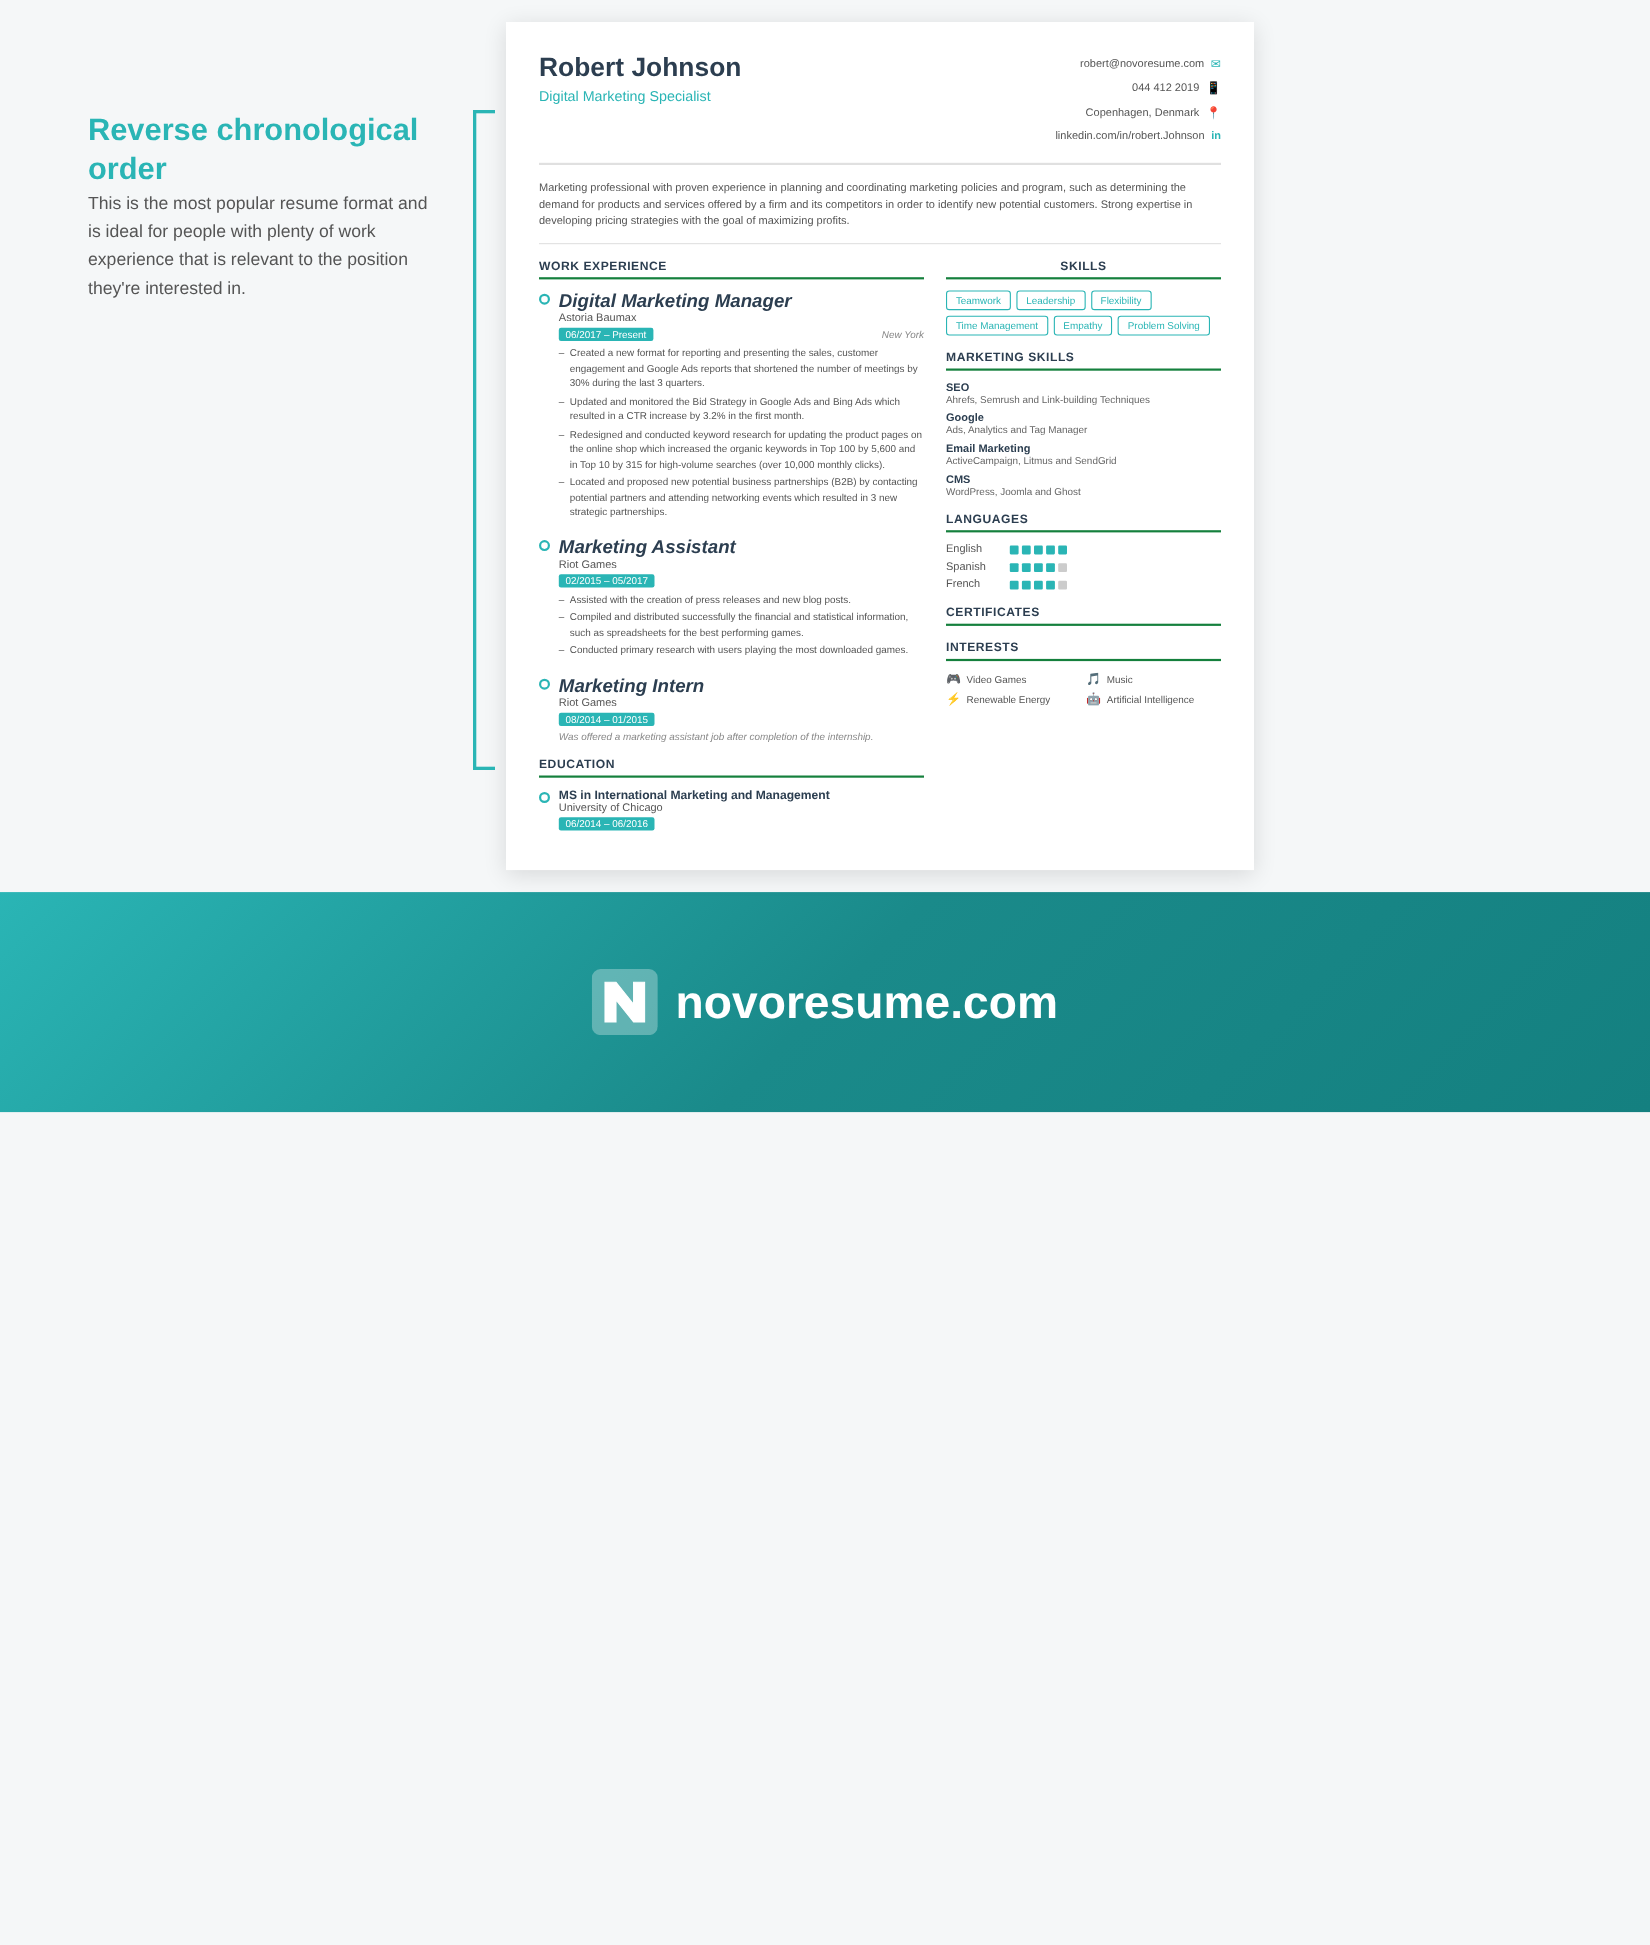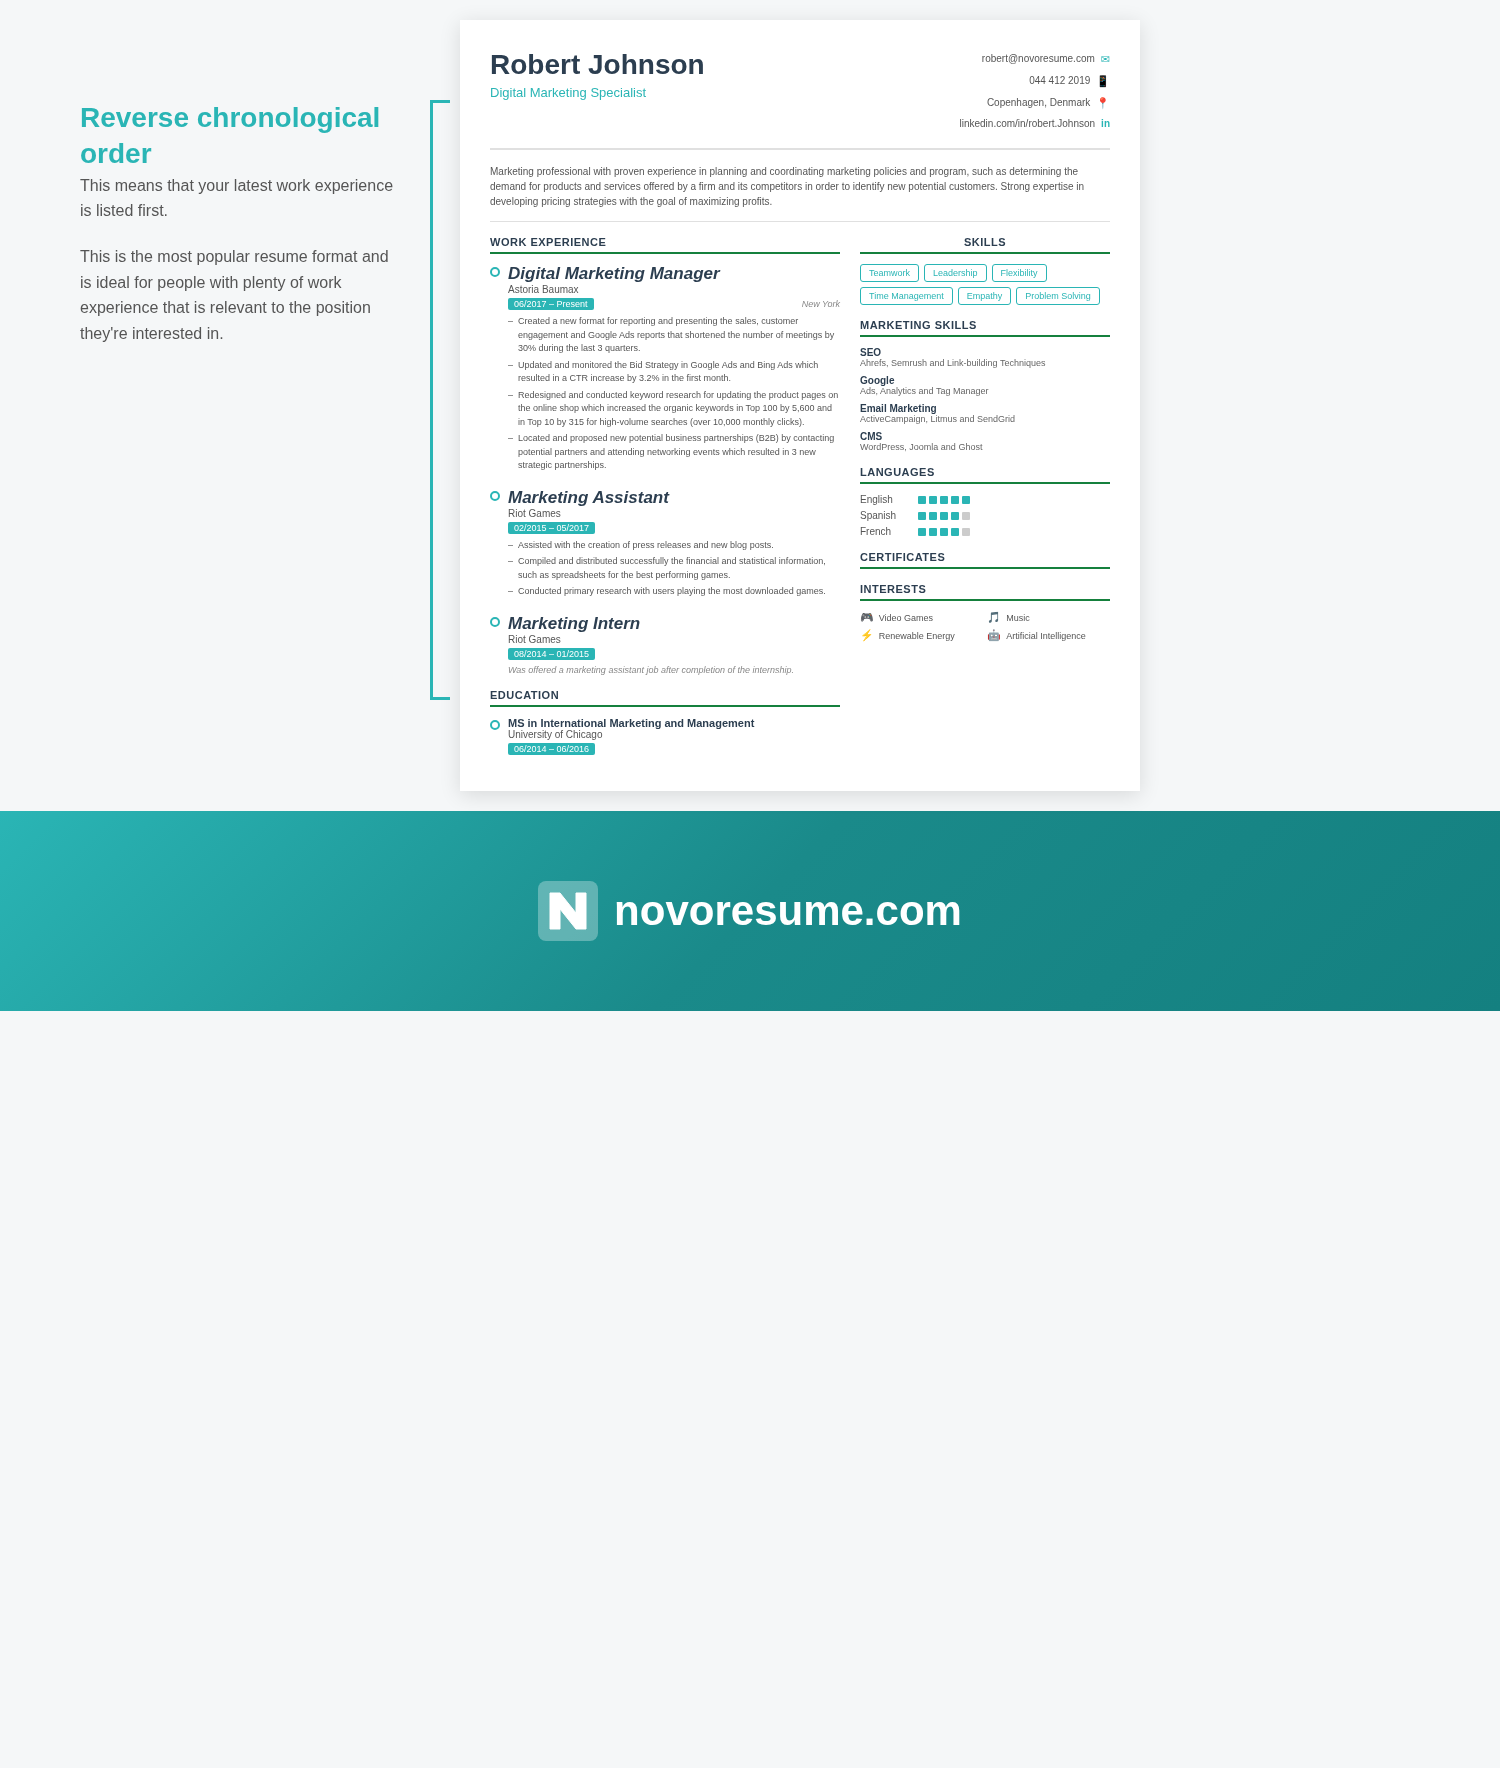--- a/index.html
+++ b/index.html
@@ -90,21 +90,21 @@
     
     .resume-header {
       display: flex;
       justify-content: space-between;
       align-items: flex-start;
       margin-bottom: 14px;
       padding-bottom: 14px;
       border-bottom: 2px solid #e0e0e0;
     }
     .resume-name {
-      font-size: 28px;
+      font-size: 24px;
       font-weight: 700;
       color: #2c3e50;
       line-height: 1.2;
     }
     .resume-title {
       font-size: 13px;
       color: #2ab5b5;
       font-weight: 400;
       margin-top: 3px;
     }
@@ -375,21 +375,20 @@
 </head>
 <body>
 
 <div class="page-wrapper">
 
 
   <div class="main-content">
 
     <div class="left-sidebar">
       <div class="sidebar-heading">Reverse chronological order</div>
-      <div class="sidebar-text">This means that your latest work experience is listed first.</div>
       <div class="sidebar-text">This is the most popular resume format and is ideal for people with plenty of work experience that is relevant to the position they're interested in.</div>
     </div>
 
     <div class="bracket-decoration"></div>
 
     <div class="resume-card">
 
       <div class="resume-header">
         <div>
           <div class="resume-name">Robert Johnson</div>

